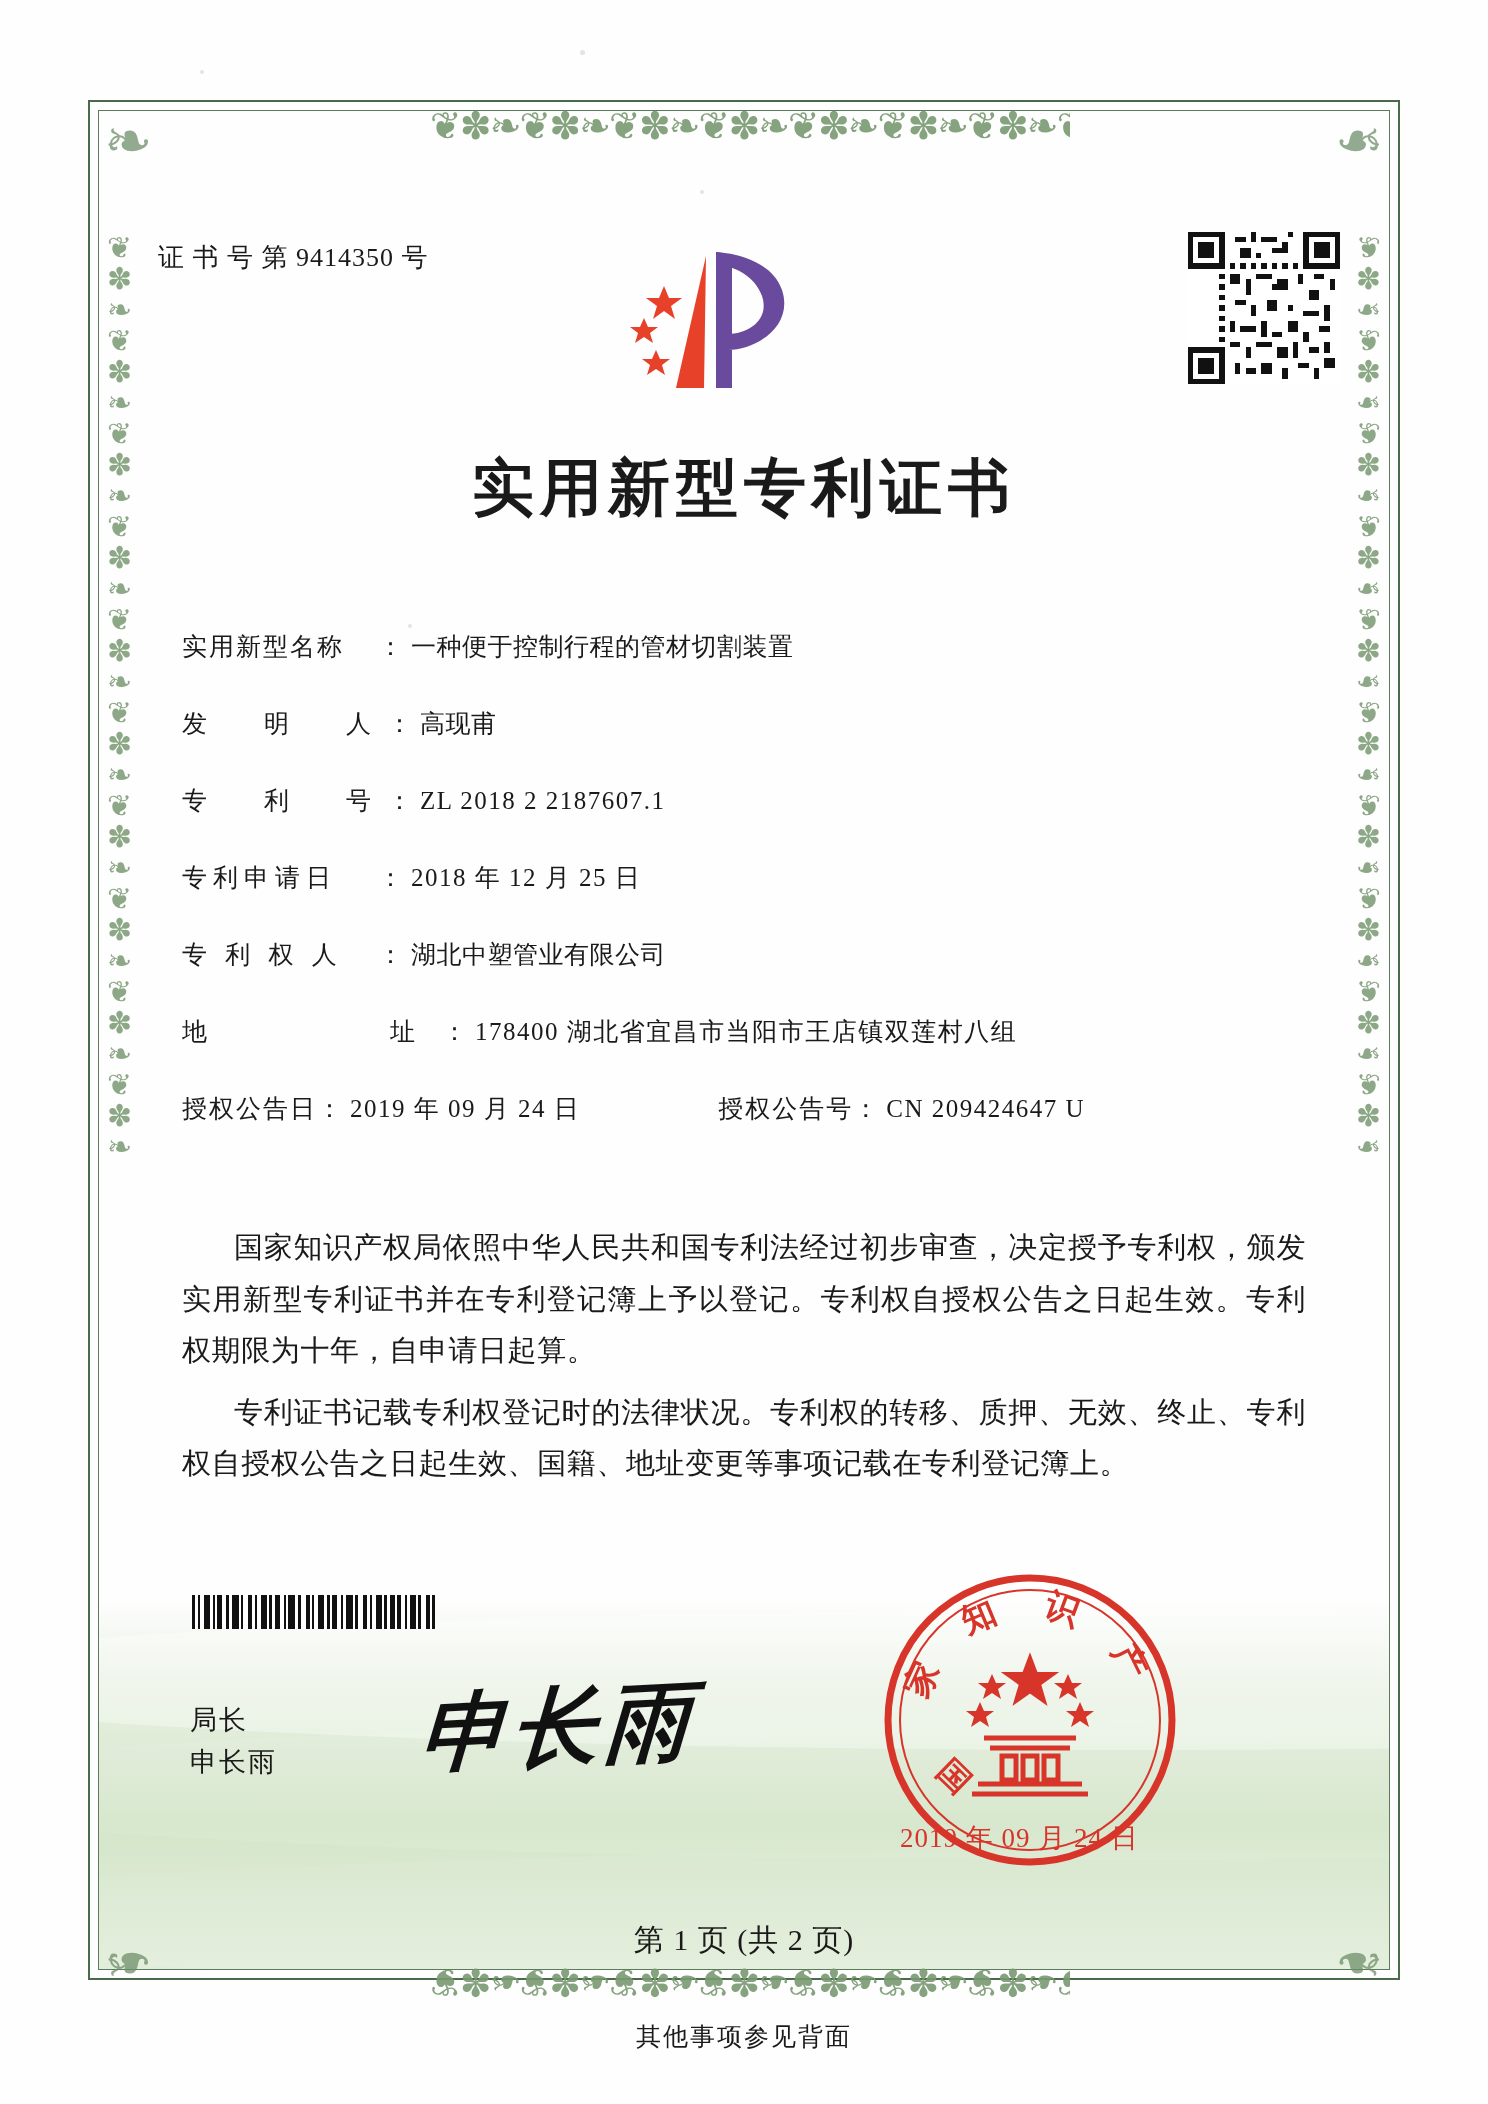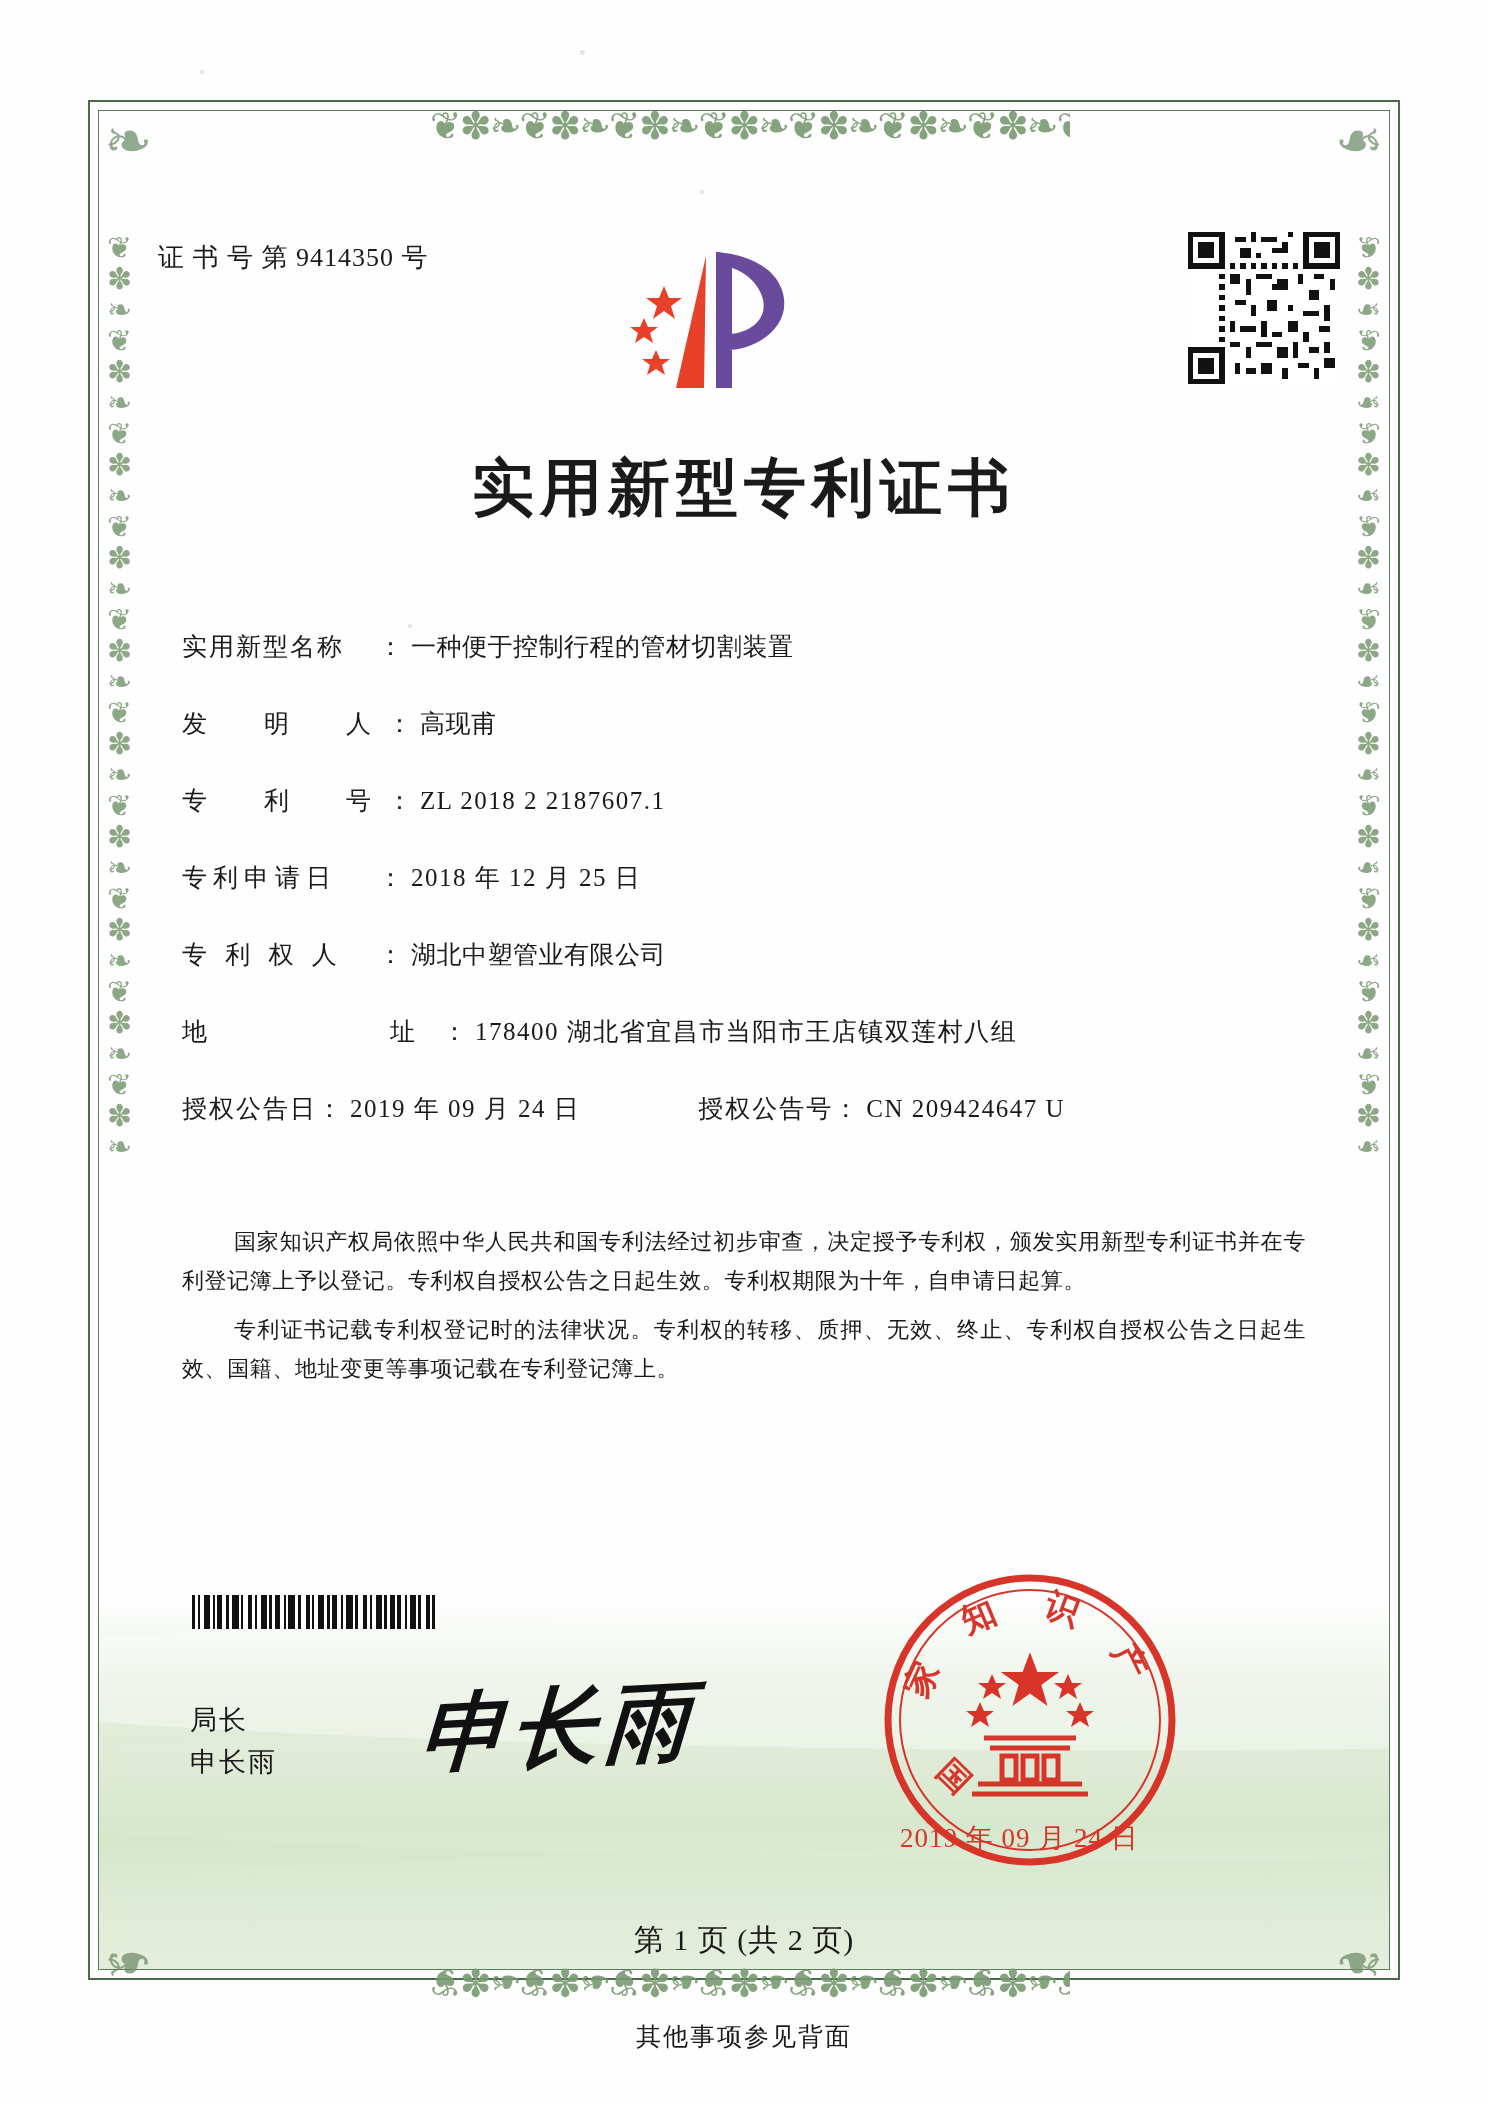--- a/index.html
+++ b/index.html
@@ -196,21 +196,21 @@
     margin-bottom: 10px;
   }
   .pub-gap { width: 118px; }
 
   
   .body-text {
     position: absolute;
     left: 182px;
     top: 1222px;
     width: 1124px;
-    font-size: 22px;
+    font-size: 29px;
     line-height: 1.78;
     text-align: justify;
     letter-spacing: .6px;
   }
   .body-text p { margin: 0 0 10px 0; text-indent: 52px; }
 
   
   .barcode {
     position: absolute;
     left: 192px;
@@ -458,21 +458,21 @@
       <span class="f-label sp2">地　　　址</span>
       <span class="f-colon">：</span>
       <span class="f-value lat">178400 湖北省宜昌市当阳市王店镇双莲村八组</span>
     </div>
 
     <div class="pub-row">
       <span class="f-label" style="min-width:auto;">授权公告日</span>
       <span class="f-colon">：</span>
       <span class="f-value lat">2019 年 09 月 24 日</span>
       <span class="pub-gap"></span>
-      <span class="f-label" style="min-width:auto;">授权公告号</span>
+      <span class="f-label" style="min-width:auto;margin-left:20px;">授权公告号</span>
       <span class="f-colon">：</span>
       <span class="f-value lat">CN 209424647 U</span>
     </div>
   </div>
 
   <div class="body-text">
     <p>国家知识产权局依照中华人民共和国专利法经过初步审查，决定授予专利权，颁发实用新型专利证书并在专利登记簿上予以登记。专利权自授权公告之日起生效。专利权期限为十年，自申请日起算。</p>
     <p>专利证书记载专利权登记时的法律状况。专利权的转移、质押、无效、终止、专利权自授权公告之日起生效、国籍、地址变更等事项记载在专利登记簿上。</p>
   </div>
 

